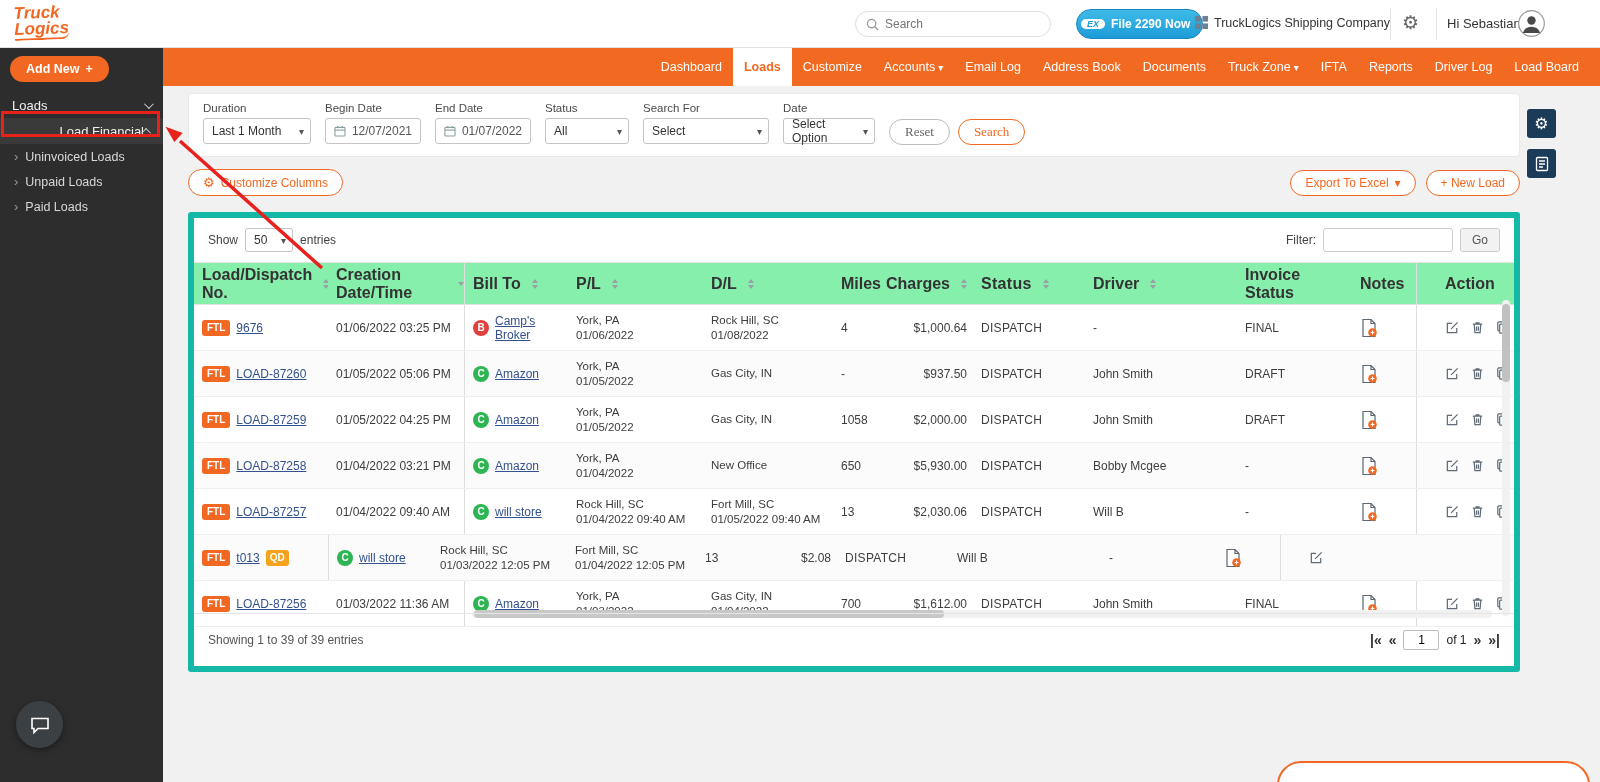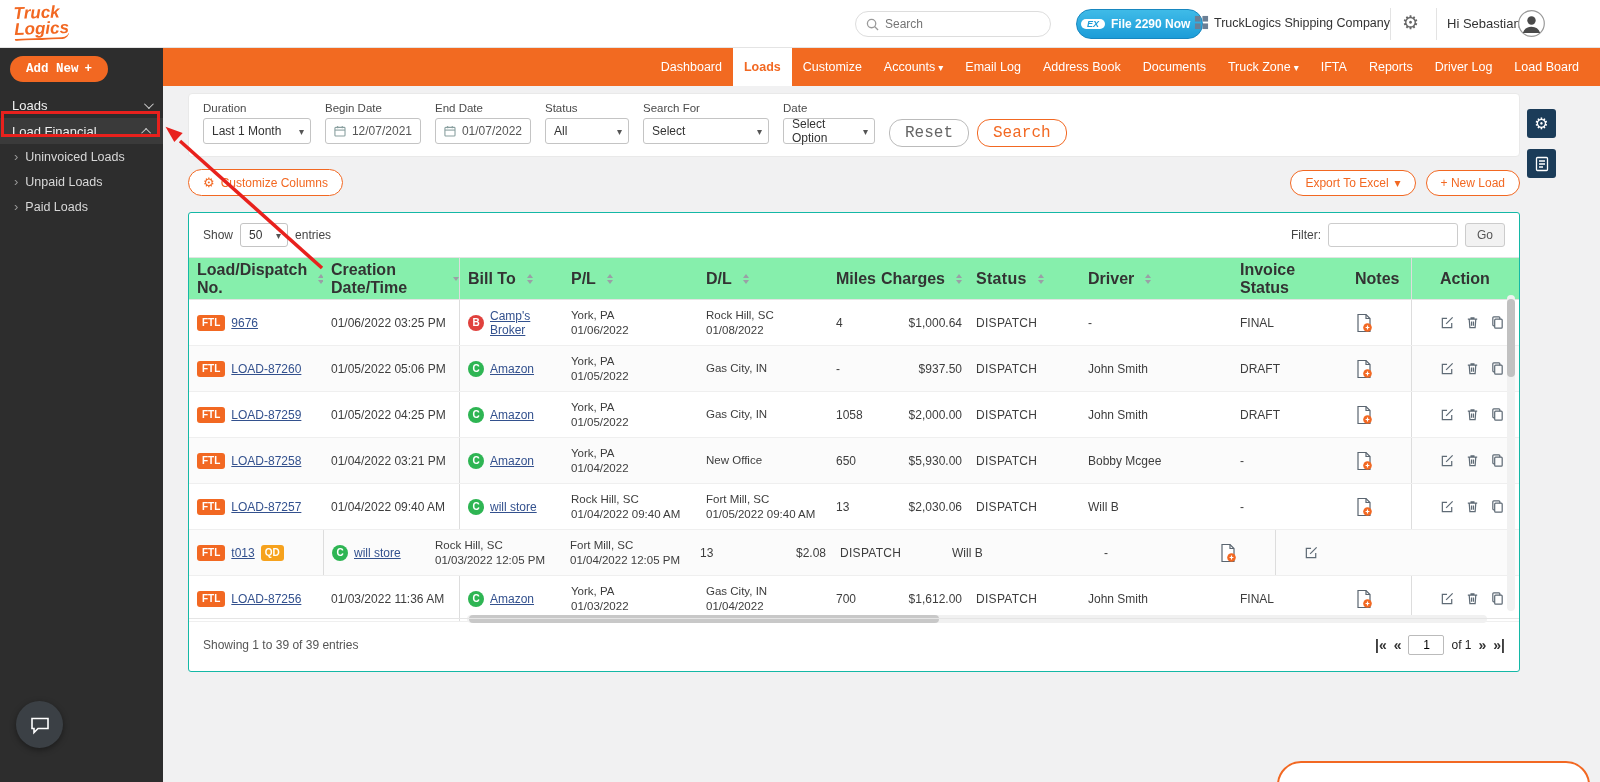--- a/index.html
+++ b/index.html
@@ -21,52 +21,52 @@
   .tb-avatar { position:absolute; left:1518px; top:10px; cursor:pointer; }
 
   
   .navbar { position:absolute; left:163px; top:48px; width:1437px; height:38px; background:#f26a21; display:flex; justify-content:flex-end; align-items:stretch; padding-right:10px; z-index:20; }
   .nav-item { color:#fff; font-size:12.5px; line-height:38px; padding:0 11px; cursor:pointer; white-space:nowrap; }
   .nav-item.active { background:#fff; color:#f26822; font-weight:bold; }
   .nav-caret { font-size:10px; margin-left:3px; }
 
   
   .sidebar { position:absolute; left:0; top:48px; width:163px; height:734px; background:#2d2d2d; z-index:25; }
-  .add-new { margin:8px 10px 10px 10px; display:inline-flex; align-items:center; gap:6px; background:#f26822; color:#fff; font-size:12.5px; font-weight:bold; border:none; border-radius:15px; padding:6px 16px; cursor:pointer; font-family:Liberation Mono, monospace;}
+  .add-new { margin:8px 10px 10px 10px; display:inline-flex; align-items:center; gap:6px; background:#f26822; color:#fff; font-size:12.5px; font-weight:bold; border:none; border-radius:15px; padding:6px 16px; cursor:pointer; font-family:Liberation Sans, sans-serif;}
   .sb-item { height:26px; display:flex; align-items:center; color:#efefef; font-size:13px; padding:0 12px; cursor:pointer; justify-content:space-between; }
-  .sb-item.hl { background:#3a3a3a; }
+  .sb-item.hl { background:#3a3a3a;justify-content:flex-end; }
   .sb-sub { height:25px; display:flex; align-items:center; gap:7px; color:#d8d8d8; font-size:12.5px; padding:0 12px 0 14px; cursor:pointer; }
   .chev { width:7px; height:7px; border-right:1.5px solid #ccc; border-bottom:1.5px solid #ccc; display:inline-block; }
   .chev.down { transform:rotate(45deg) translateY(-2px); }
   .chev.up { transform:rotate(-135deg) translateY(-2px); }
   .sub-arrow { color:#9a9a9a; font-size:13px; }
 
   
   .main { position:absolute; left:163px; top:86px; width:1437px; height:696px; background:#f1f1f2; }
   .title-band { background:#fff; height:57px; display:flex; align-items:center; padding-left:25px; }
   .page-title { font-size:20px; color:#2c2c2c; font-weight:normal; }
 
   .filter-card { margin:7px 80px 0 25px; background:#fff; border:1px solid #e9e9e9; border-radius:4px; height:64px; display:flex; align-items:flex-start; gap:14px; padding:8px 14px; }
   .ffield label { display:block; font-size:11.5px; color:#4a4a4a; margin-bottom:4px; }
   .sel, .datebox, .txtbox { height:26px; border:1px solid #c4c4c4; border-radius:3px; background:#fff; font-size:12px; color:#333; display:flex; align-items:center; padding:0 8px; cursor:pointer; position:relative; }
   .sel { padding-right:22px; }
   .sel::after { content:"▾"; position:absolute; right:6px; color:#555; font-size:10px; }
   .datebox { gap:6px; color:#555; }
-  .pill { border-radius:13px; background:#fff; font-size:16px; padding:4px 15px; cursor:pointer; font-family:Liberation Mono, monospace; }
+  .pill { border-radius:13px; background:#fff; font-size:13px; padding:4px 15px; cursor:pointer; font-family:Liberation Serif, serif; }
   .pill.gray { border:1px solid #bbb; color:#666; }
   .pill.orange { border:1px solid #f26822; color:#f26822; }
   .filter-actions { margin-top:17px; display:flex; gap:8px; }
 
   .actions-row { margin:12px 80px 0 25px; display:flex; justify-content:space-between; align-items:center; }
   .obtn { display:inline-flex; align-items:center; gap:6px; border:1px solid #f26822; color:#f26822; background:#fff; border-radius:14px; font-size:12px; padding:5px 14px; cursor:pointer; font-family:"Liberation Sans", sans-serif;}
   .obtn .g { font-size:13px; }
   .right-btns { display:flex; gap:10px; }
 
   
-  .table-card { margin:16px 80px 0 25px; background:#fff; border:1px solid #14b8a6; border-radius:3px; position:relative; height:460px; }
+  .table-card { margin:16px 80px 0 25px; background:#fff; border:6px solid #14b8a6; border-radius:3px; position:relative; height:460px; }
   .tc-controls { height:44px; display:flex; align-items:center; justify-content:space-between; padding:0 14px; font-size:12px; color:#444; }
   .show-group, .filter-group { display:flex; align-items:center; gap:7px; }
   .mini-sel { width:48px; height:24px; }
   .filter-input { width:130px; height:24px; border:1px solid #ccc; border-radius:3px; outline:none; padding:0 6px; font-size:12px; font-family:"Liberation Sans", sans-serif;}
   .go-btn { height:24px; border:1px solid #ccc; background:#f2f2f2; border-radius:3px; font-size:12px; color:#555; padding:0 11px; cursor:pointer; font-family:"Liberation Sans", sans-serif;}
 
   .thead { display:flex; height:43px; background:#86efac; border-top:1px solid #e3e3e3; border-bottom:1px solid #e3e3e3; align-items:center; font-size:16px; font-weight:bold; color:#333; }
   .trow { display:flex; height:46px; align-items:center; font-size:12px; color:#3d3d3d; border-bottom:1px solid #efefef; }
   .trow:nth-child(even) { background:#fbfbfb; }
   .cell { padding-left:8px; display:flex; align-items:center; gap:6px; height:100%; overflow:hidden; }

